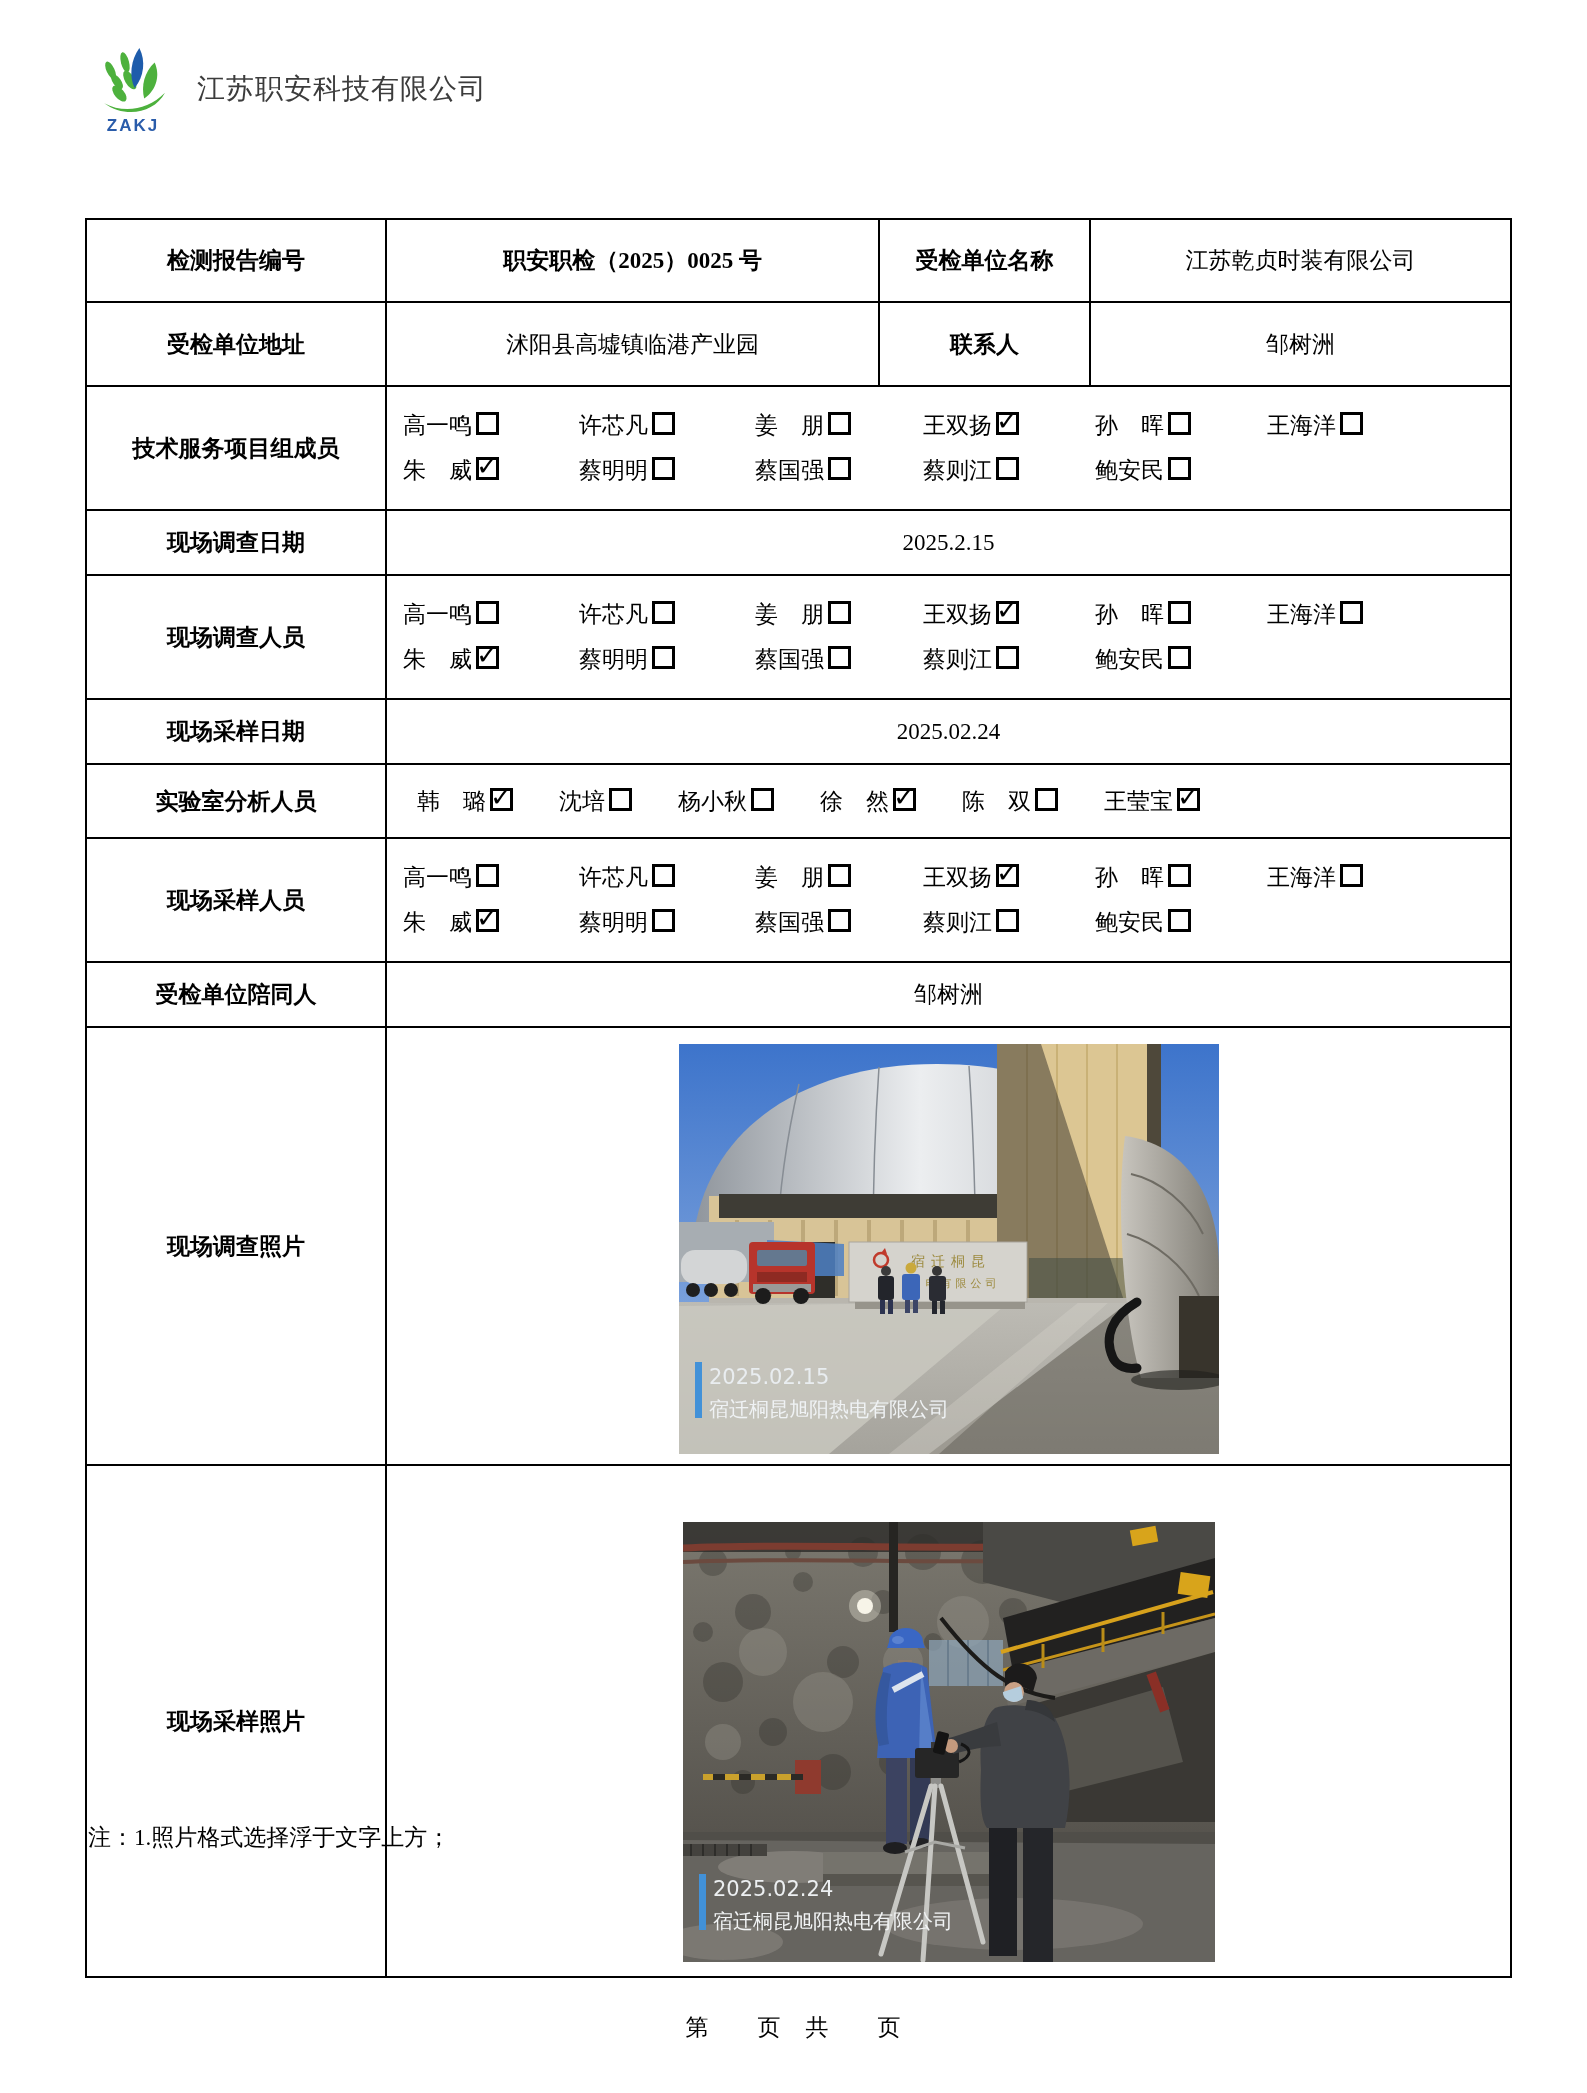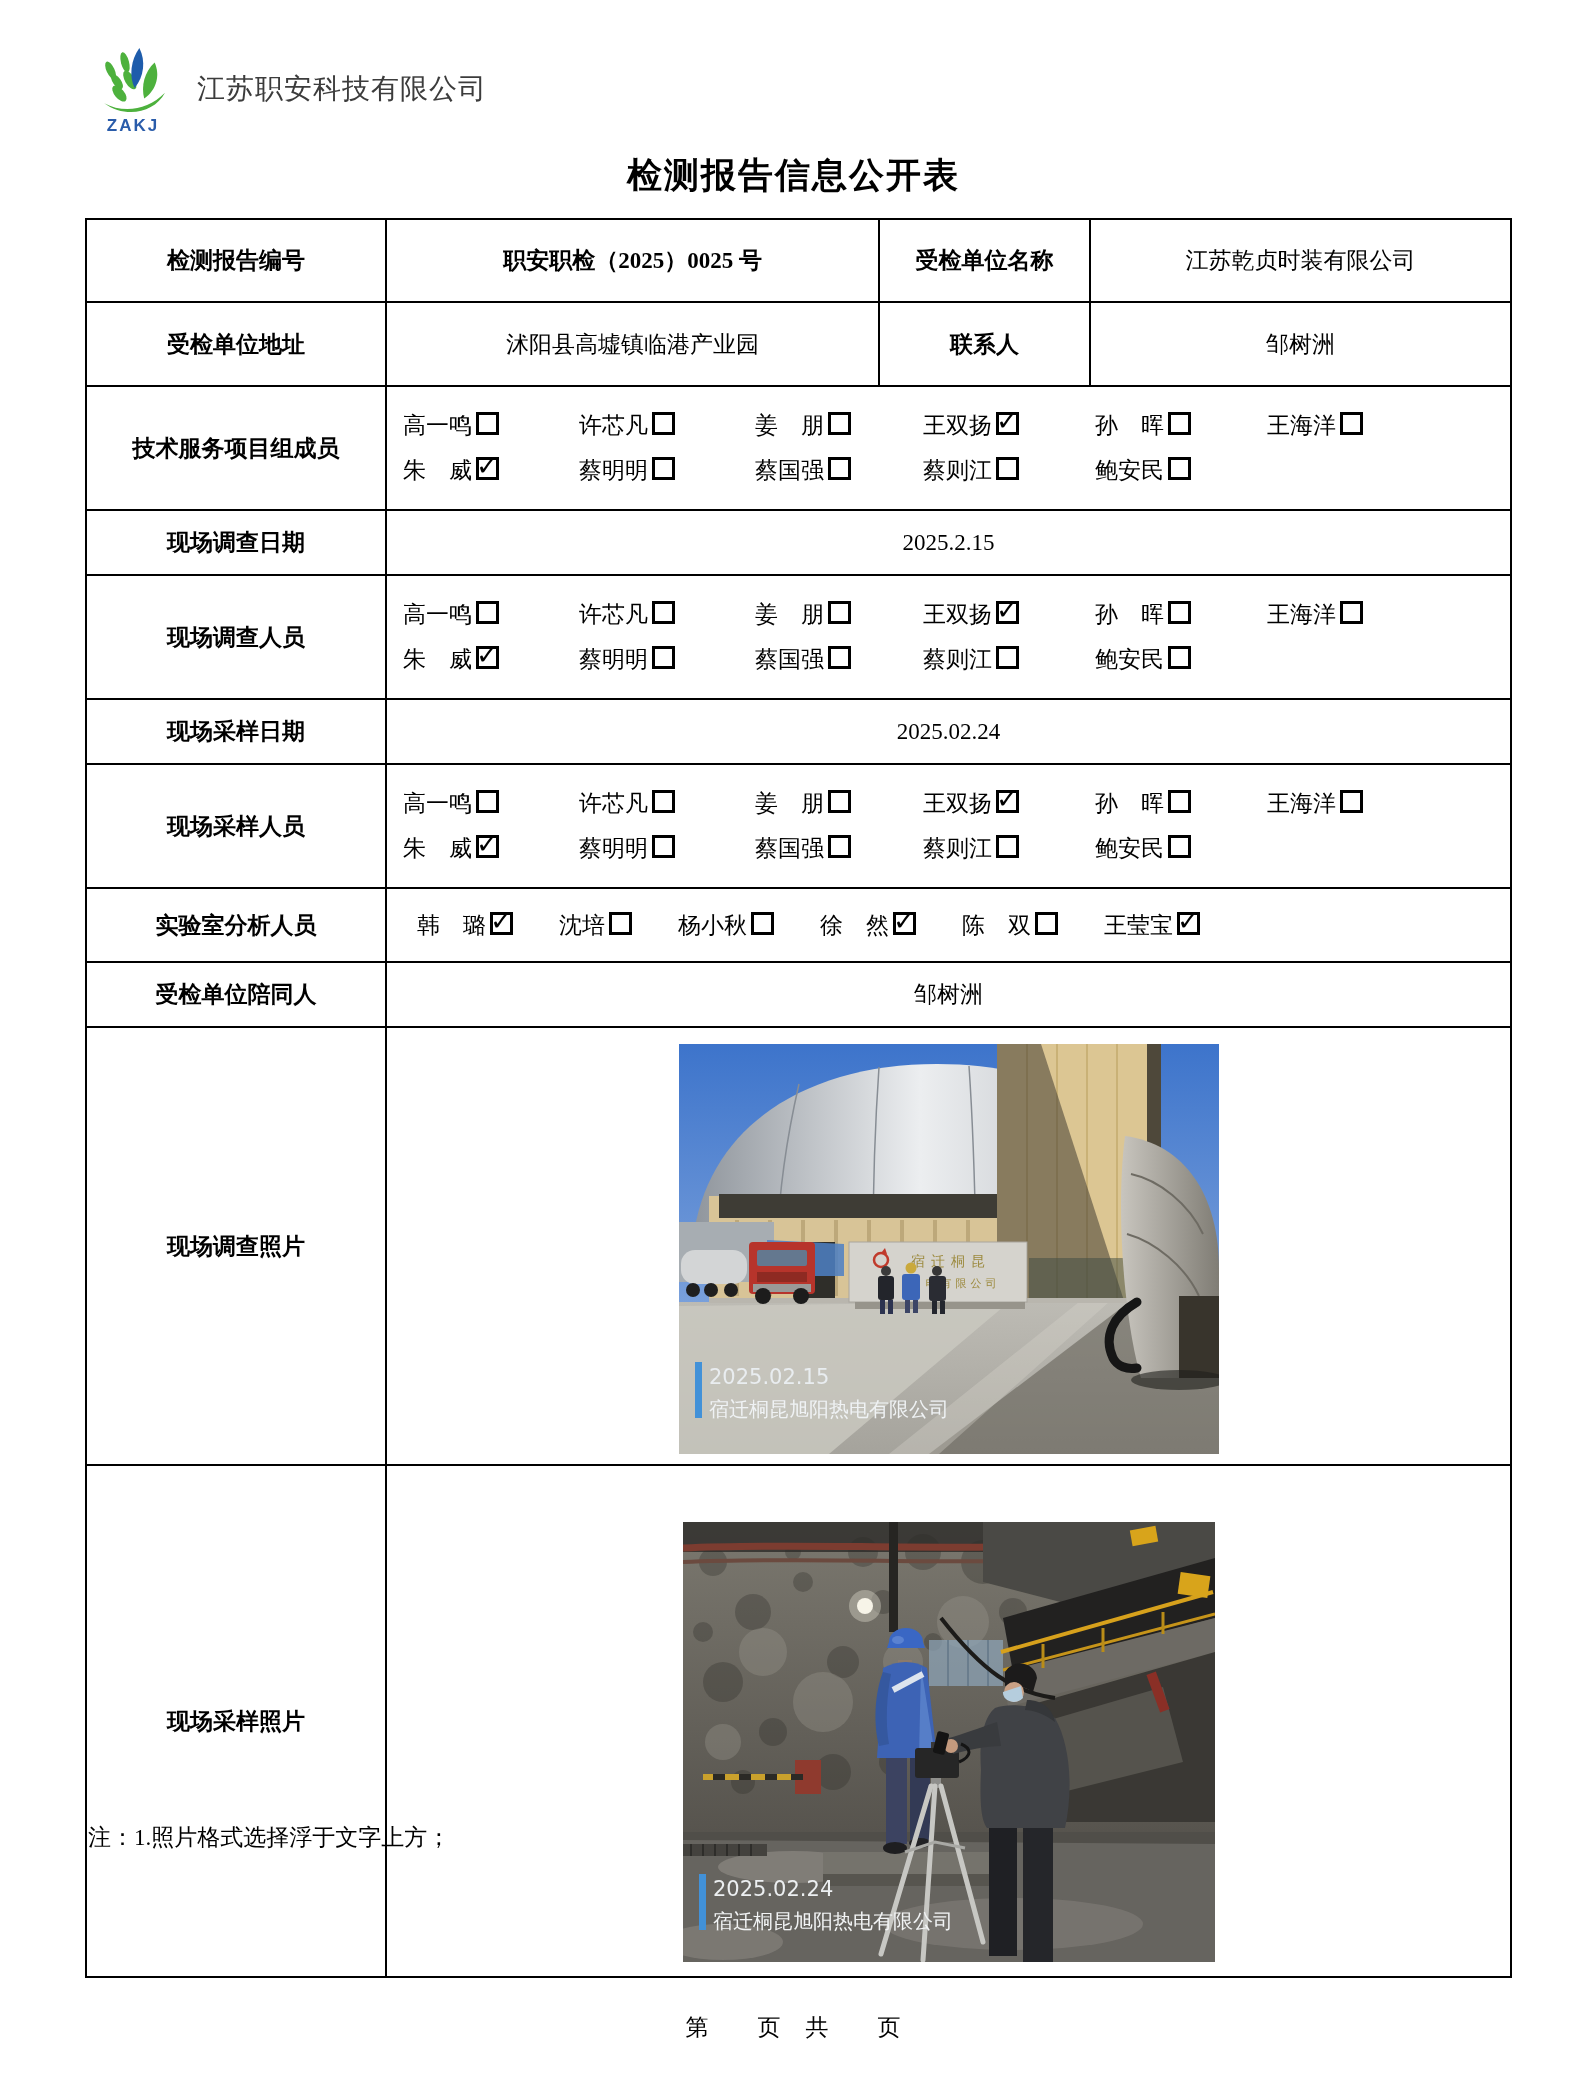--- a/index.html
+++ b/index.html
@@ -57,21 +57,20 @@
         </g>
         <path d="M58,10 C66,26 64,46 52,60 C45,46 47,25 58,10 Z" fill="#1e5cab"></path>
         <path d="M77,28 C84,43 80,62 64,73 C60,58 64,40 77,28 Z" fill="#4db13d"></path>
         <path d="M14,79 C38,92 68,88 90,66 C76,92 40,98 14,79 Z" fill="#4db13d"></path>
       </svg>
       <div class="logo-text">ZAKJ</div>
     </div>
     <div class="company-name">江苏职安科技有限公司</div>
   </div>
 
-  <div class="doc-title">检测报告信息公开表</div>
 
   <table class="main">
     <colgroup>
         <col style="width:300px">
         <col style="width:493px">
         <col style="width:211px">
         <col style="width:421px">
       </colgroup>
 
     <tbody>
@@ -138,54 +137,54 @@
               <span class="member"><span>鲍安民</span><span class="cbx"></span></span>
             </div>
       </td>
     </tr>
 
     <tr style="height:38px">
       <th>现场采样日期</th>
       <td colspan="3" class="center">2025.02.24</td>
     </tr>
 
+    <tr style="height:43px">
+      <th>实验室分析人员</th>
+      <td colspan="3">
+        <div class="lab-line">
+
+        <span class="member"><span>韩　璐</span><span class="cbx checked"></span></span>
+              <span class="member"><span>沈培</span><span class="cbx"></span></span>
+              <span class="member"><span>杨小秋</span><span class="cbx"></span></span>
+              <span class="member"><span>徐　然</span><span class="cbx checked"></span></span>
+              <span class="member"><span>陈　双</span><span class="cbx"></span></span>
+              <span class="member"><span>王莹宝</span><span class="cbx checked"></span></span>
+            </div>
+      </td>
+    </tr>
+
     <tr style="height:98px">
       <th>现场采样人员</th>
       <td colspan="3" class="members">
         <div class="member-line">
 
         <span class="member"><span>高一鸣</span><span class="cbx"></span></span>
               <span class="member"><span>许芯凡</span><span class="cbx"></span></span>
               <span class="member"><span>姜　朋</span><span class="cbx"></span></span>
               <span class="member"><span>王双扬</span><span class="cbx checked"></span></span>
               <span class="member"><span>孙　晖</span><span class="cbx"></span></span>
               <span class="member"><span>王海洋</span><span class="cbx"></span></span>
             </div>
         <div class="member-line">
 
         <span class="member"><span>朱　威</span><span class="cbx checked"></span></span>
               <span class="member"><span>蔡明明</span><span class="cbx"></span></span>
               <span class="member"><span>蔡国强</span><span class="cbx"></span></span>
               <span class="member"><span>蔡则江</span><span class="cbx"></span></span>
               <span class="member"><span>鲍安民</span><span class="cbx"></span></span>
-            </div>
-      </td>
-    </tr>
-
-    <tr style="height:43px">
-      <th>实验室分析人员</th>
-      <td colspan="3">
-        <div class="lab-line">
-
-        <span class="member"><span>韩　璐</span><span class="cbx checked"></span></span>
-              <span class="member"><span>沈培</span><span class="cbx"></span></span>
-              <span class="member"><span>杨小秋</span><span class="cbx"></span></span>
-              <span class="member"><span>徐　然</span><span class="cbx checked"></span></span>
-              <span class="member"><span>陈　双</span><span class="cbx"></span></span>
-              <span class="member"><span>王莹宝</span><span class="cbx checked"></span></span>
             </div>
       </td>
     </tr>
 
     <tr style="height:31px">
       <th>受检单位陪同人</th>
       <td colspan="3" class="center">邹树洲</td>
     </tr>
 
     <tr style="height:428px">

